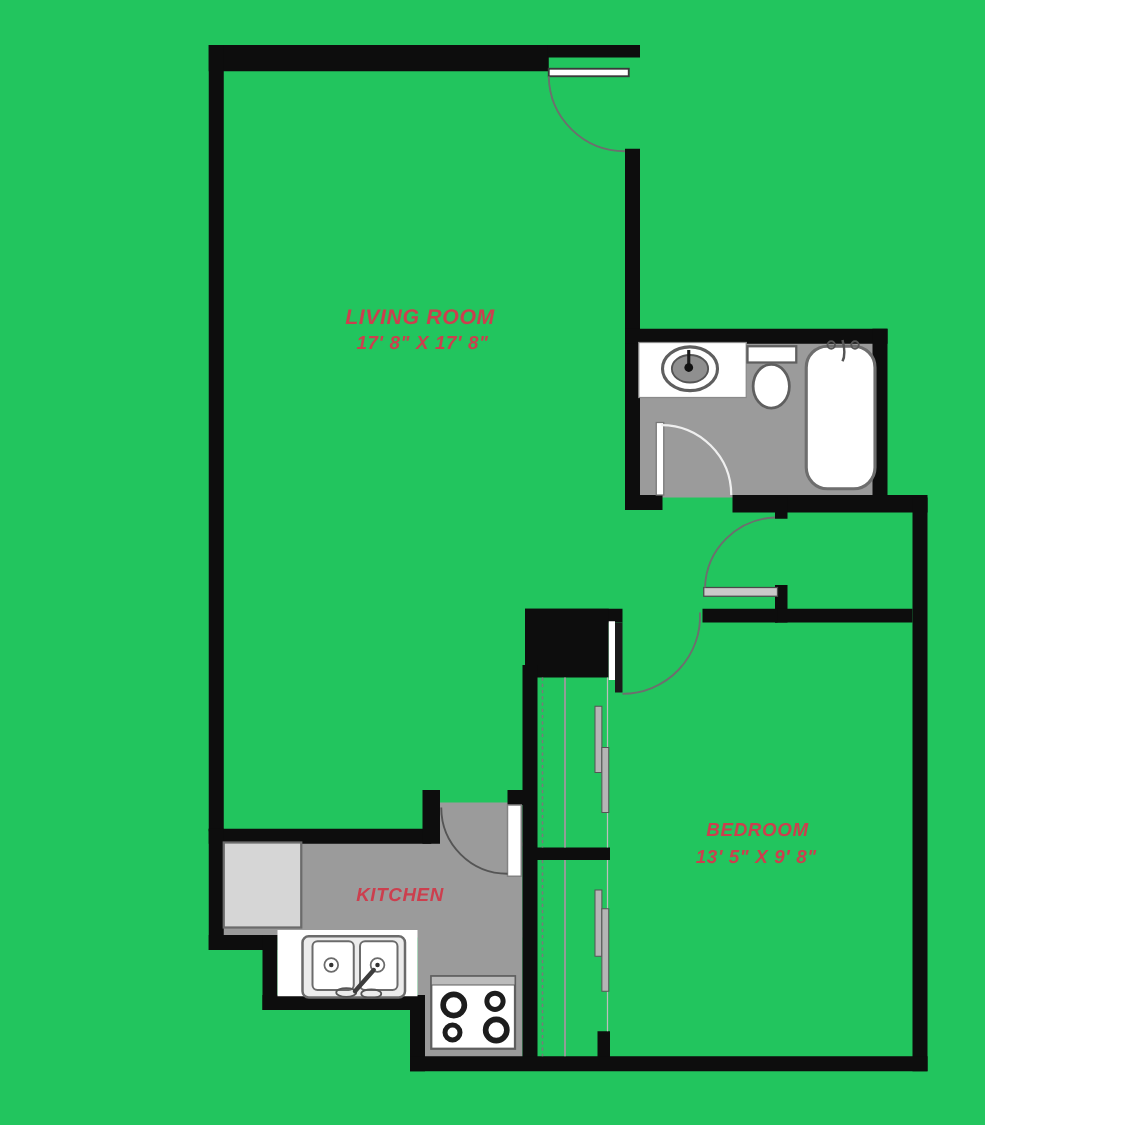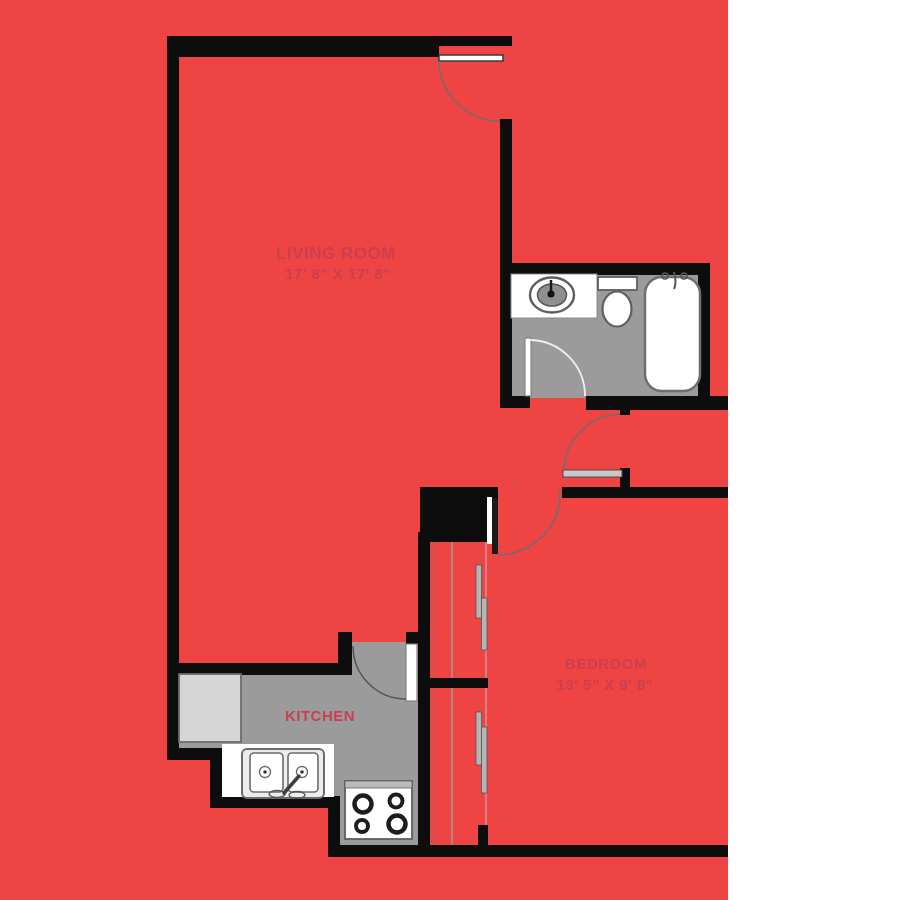--- a/index.html
+++ b/index.html
@@ -1,16 +1,16 @@
 <!DOCTYPE html>
 <html><head>
 <meta charset="utf-8">
 <style>
   html,body{margin:0;padding:0;background:#ffffff;}
-  .stage{width:728px;height:900px;position:relative;background:#ef4444;overflow:hidden;}
+  .stage{width:788px;height:900px;position:relative;background:#22c55e;overflow:hidden;font-style:italic;}
   svg{display:block;}
   text{font-family:"Liberation Sans","DejaVu Sans",sans-serif;font-weight:bold;}
   .room-name{font-size:17px;letter-spacing:.5px;}
   .room-dims{font-size:15px;letter-spacing:.5px;}
 </style>
 </head>
 <body>
 
 <div class="stage">
 <svg width="900" height="900" viewBox="0 0 900 900">

